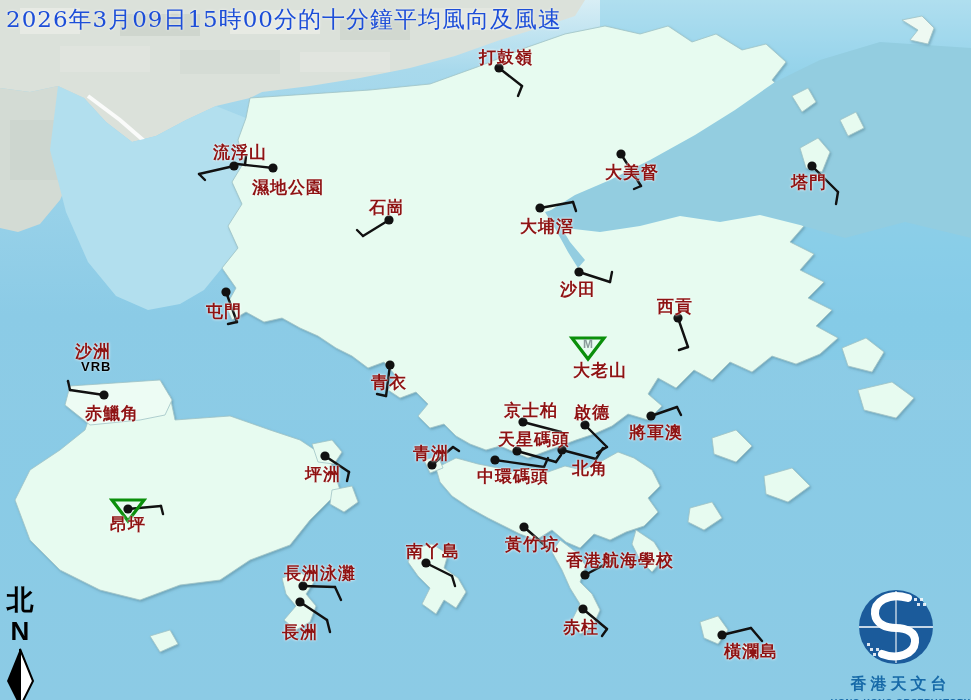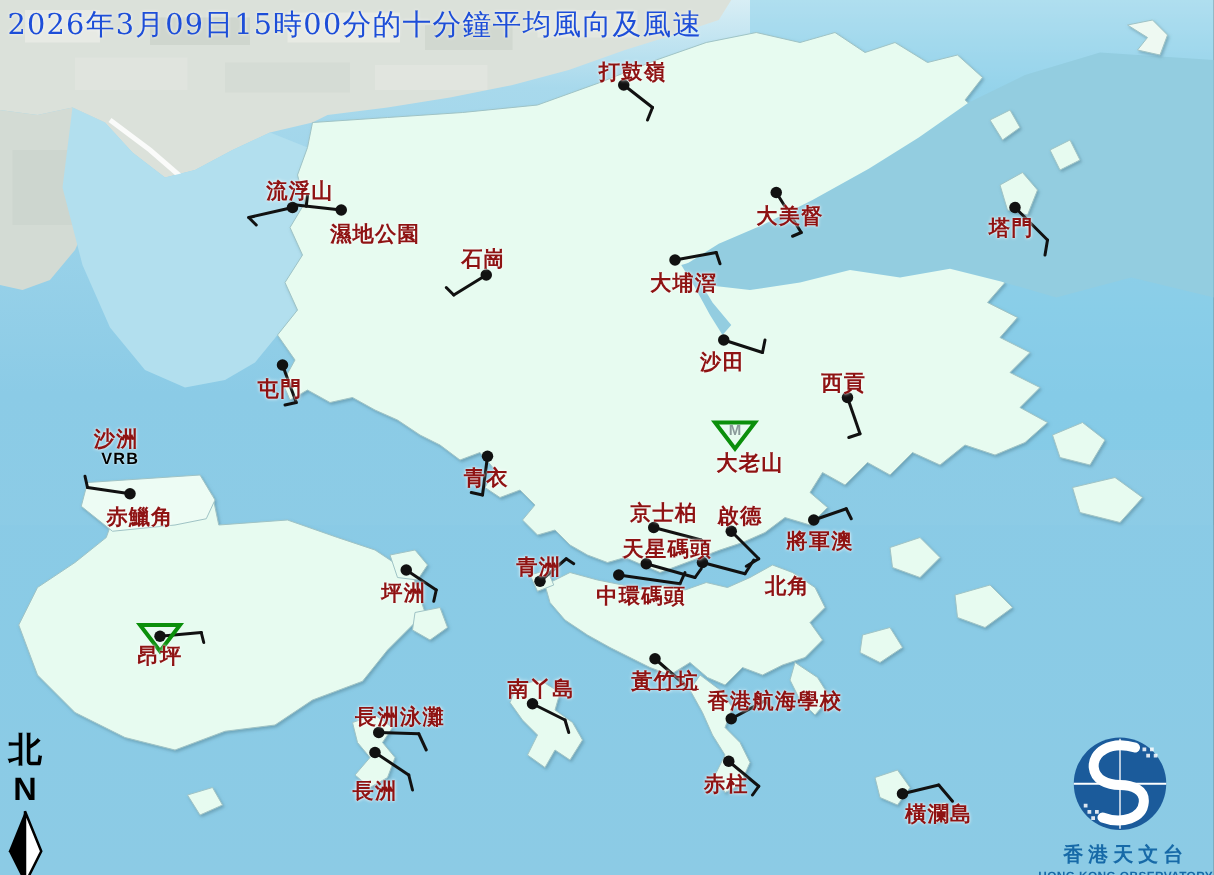--- a/index.html
+++ b/index.html
@@ -194,44 +194,44 @@
       <line x1="327" y1="620" x2="330" y2="632" stroke="#111111" stroke-width="2.4" stroke-linecap="round"></line>
       <circle cx="300" cy="602" r="4.6" fill="#111111"></circle>
       <line x1="722" y1="635" x2="751" y2="628" stroke="#111111" stroke-width="2.4" stroke-linecap="round"></line>
       <line x1="751" y1="628" x2="762" y2="641" stroke="#111111" stroke-width="2.4" stroke-linecap="round"></line>
       <circle cx="722" cy="635" r="4.6" fill="#111111"></circle>
     </svg>
 
   <div id="labels">
       <div class="st-label" style="left: 479px; top: 46px;">打鼓嶺</div>
       <div class="st-label" style="left: 213px; top: 141px;">流浮山</div>
-      <div class="st-label" style="left: 252px; top: 176px; margin-left: 12px;">濕地公園</div>
+      <div class="st-label" style="left: 252px; top: 176px;">濕地公園</div>
       <div class="st-label" style="left: 369px; top: 196px;">石崗</div>
       <div class="st-label" style="left: 520px; top: 215px;">大埔滘</div>
       <div class="st-label" style="left: 605px; top: 161px;">大美督</div>
       <div class="st-label" style="left: 791px; top: 171px;">塔門</div>
       <div class="st-label" style="left: 560px; top: 278px;">沙田</div>
       <div class="st-label" style="left: 657px; top: 295px;">西貢</div>
       <div class="st-label" style="left: 573px; top: 325px; margin-top: 34px;">大老山</div>
       <div class="st-label" style="left: 206px; top: 300px;">屯門</div>
       <div class="st-label" style="left: 75px; top: 340px;">沙洲</div>
       <div class="vrb" style="left: 81px; top: 359px;">VRB</div>
       <div class="st-label" style="left: 85px; top: 402px;">赤鱲角</div>
       <div class="st-label" style="left: 371px; top: 371px;">青衣</div>
       <div class="st-label" style="left: 413px; top: 442px;">青洲</div>
       <div class="st-label" style="left: 504px; top: 399px;">京士柏</div>
       <div class="st-label" style="left: 574px; top: 401px;">啟德</div>
       <div class="st-label" style="left: 498px; top: 428px;">天星碼頭</div>
-      <div class="st-label" style="left: 572px; top: 457px; padding-left: 40px;">北角</div>
+      <div class="st-label" style="left: 532px; top: 457px; padding-left: 40px;">北角</div>
       <div class="st-label" style="left: 477px; top: 465px;">中環碼頭</div>
       <div class="st-label" style="left: 629px; top: 421px;">將軍澳</div>
       <div class="st-label" style="left: 305px; top: 463px;">坪洲</div>
       <div class="st-label" style="left: 110px; top: 513px;">昂坪</div>
       <div class="st-label" style="left: 406px; top: 540px;">南丫島</div>
-      <div class="st-label" style="left: 505px; top: 533px; text-decoration: underline;">黃竹坑</div>
+      <div class="st-label" style="left: 505px; top: 533px;">黃竹坑</div>
       <div class="st-label" style="left: 566px; top: 549px;">香港航海學校</div>
       <div class="st-label" style="left: 563px; top: 616px;">赤柱</div>
       <div class="st-label" style="left: 284px; top: 562px;">長洲泳灘</div>
       <div class="st-label" style="left: 282px; top: 621px;">長洲</div>
       <div class="st-label" style="left: 697px; top: 640px; padding-left: 27px;">橫瀾島</div>
     </div>
 
   <div id="title">2026年3月09日15時00分的十分鐘平均風向及風速</div>
 
   <div id="compass">

